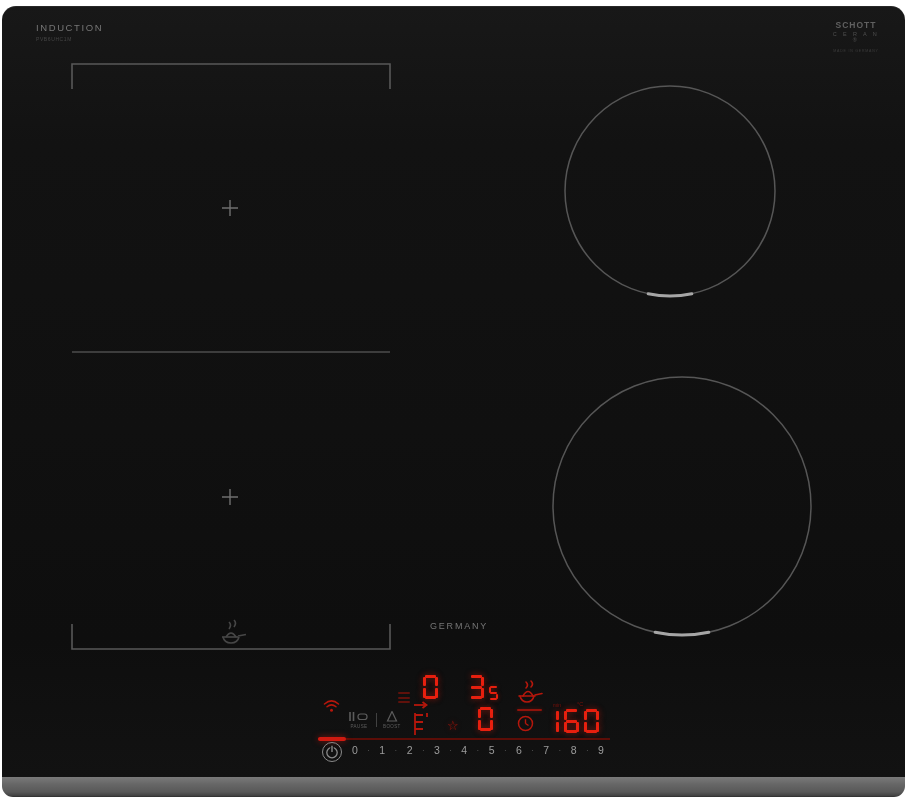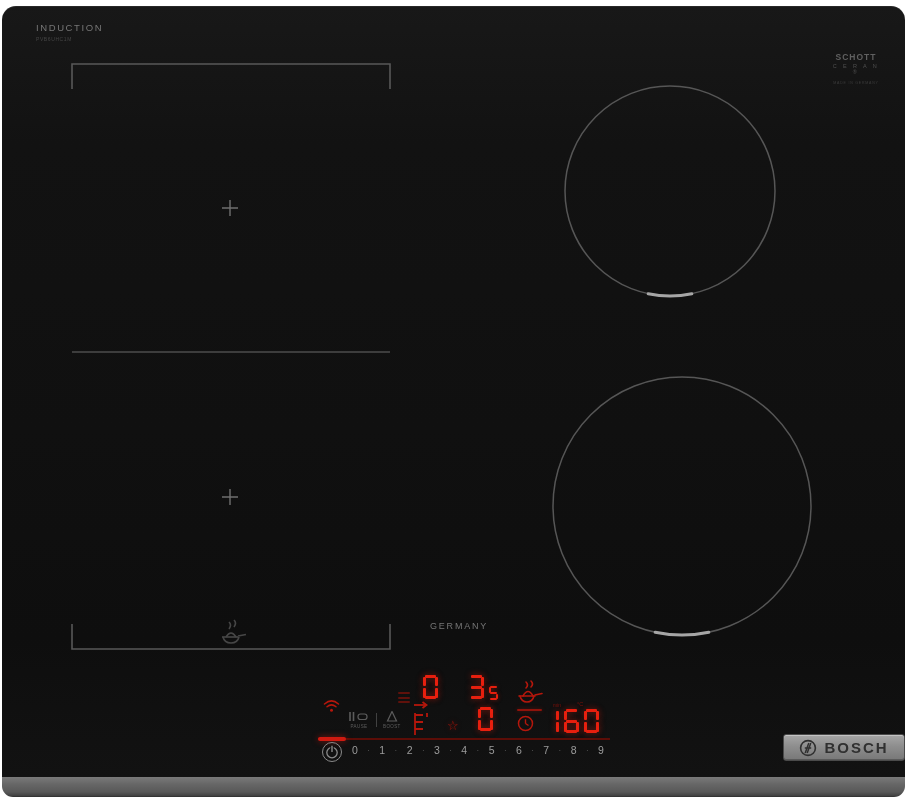--- a/index.html
+++ b/index.html
@@ -13,21 +13,21 @@
   
   .trim{position:absolute;left:2px;top:777px;width:903px;height:20px;
     background:linear-gradient(180deg,#7a7a7a 0%,#676767 35%,#585858 75%,#444 92%,#2e2e2e 100%);
     border-radius:0 0 11px 11px;}
 
   .marks{position:absolute;left:0;top:0;width:907px;height:800px;pointer-events:none;}
 
   .t-induction{position:absolute;left:36px;top:22px;color:#767676;font-size:9.5px;letter-spacing:1.6px;}
   .t-model{position:absolute;left:36px;top:36px;color:#454545;font-size:5px;letter-spacing:.6px;}
   .schott{position:absolute;left:832px;top:20px;width:48px;text-align:center;color:#5c5c5c;}
-  .schott .l1{font-size:8.5px;font-weight:bold;letter-spacing:1px;color:#606060;margin-top:32px;}
+  .schott .l1{font-size:8.5px;font-weight:bold;letter-spacing:1px;color:#606060;}
   .schott .l2{font-size:5.5px;letter-spacing:2.4px;color:#4f4f4f;margin-top:1px;}
   .schott .l3{font-size:3.5px;letter-spacing:.8px;color:#3c3c3c;margin-top:6px;}
   .t-exclusiv{position:absolute;left:430px;top:621px;color:#757575;font-size:9px;letter-spacing:1.8px;}
 
   
   .led{position:absolute;display:flex;align-items:flex-end;}
   .segd{position:relative;display:inline-block;width:15px;height:24px;margin:0 2.5px;}
   .segd i{position:absolute;background:#e8200f;border-radius:1px;box-shadow:0 0 6px rgba(232,32,15,.55);}
   .segd .s-a{left:2px;right:2px;top:0;height:3px}
   .segd .s-g{left:2px;right:2px;top:10.5px;height:3px}
@@ -246,20 +246,13 @@
       <span class="dot">·</span>
       <span>6</span>
       <span class="dot">·</span>
       <span>7</span>
       <span class="dot">·</span>
       <span>8</span>
       <span class="dot">·</span>
       <span>9</span>
     </div>
 
-  <div class="badge">
-    <svg width="18" height="18" viewBox="0 0 18 18">
-      <circle cx="9" cy="9" r="7.4" fill="none" stroke="#303030" stroke-width="1.6"></circle>
-      <path d="M6.2,14 L9.8,4 M8.2,14 L11.8,4 M5.8,9 H12.2" stroke="#303030" stroke-width="1.5" fill="none"></path>
-    </svg>
-    <span class="btxt">BOSCH</span>
-  </div>
 </div>
 
 </body></html>

